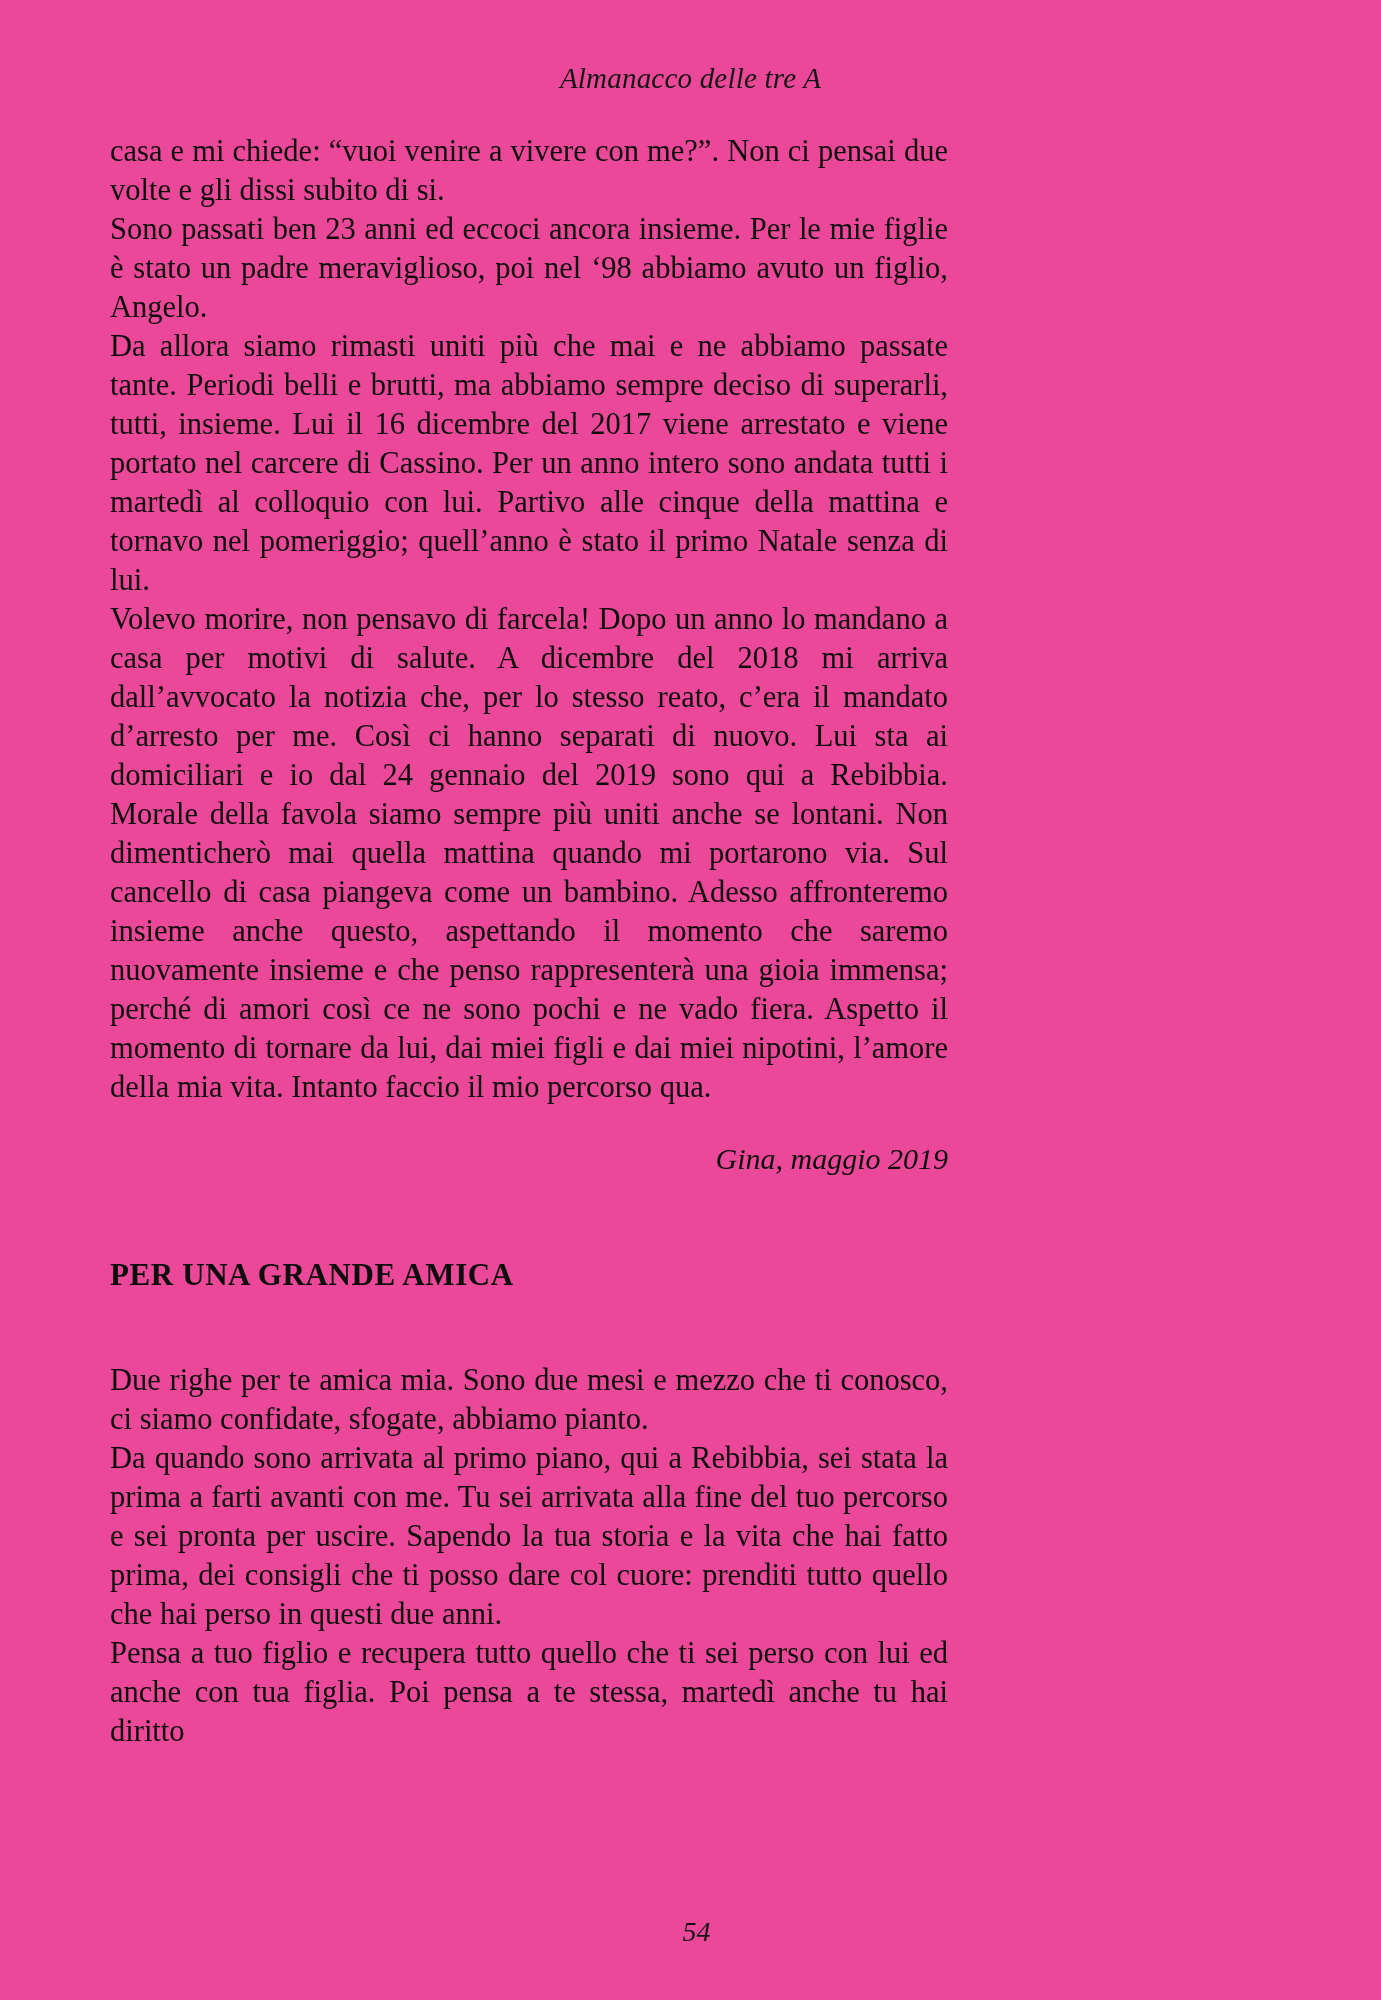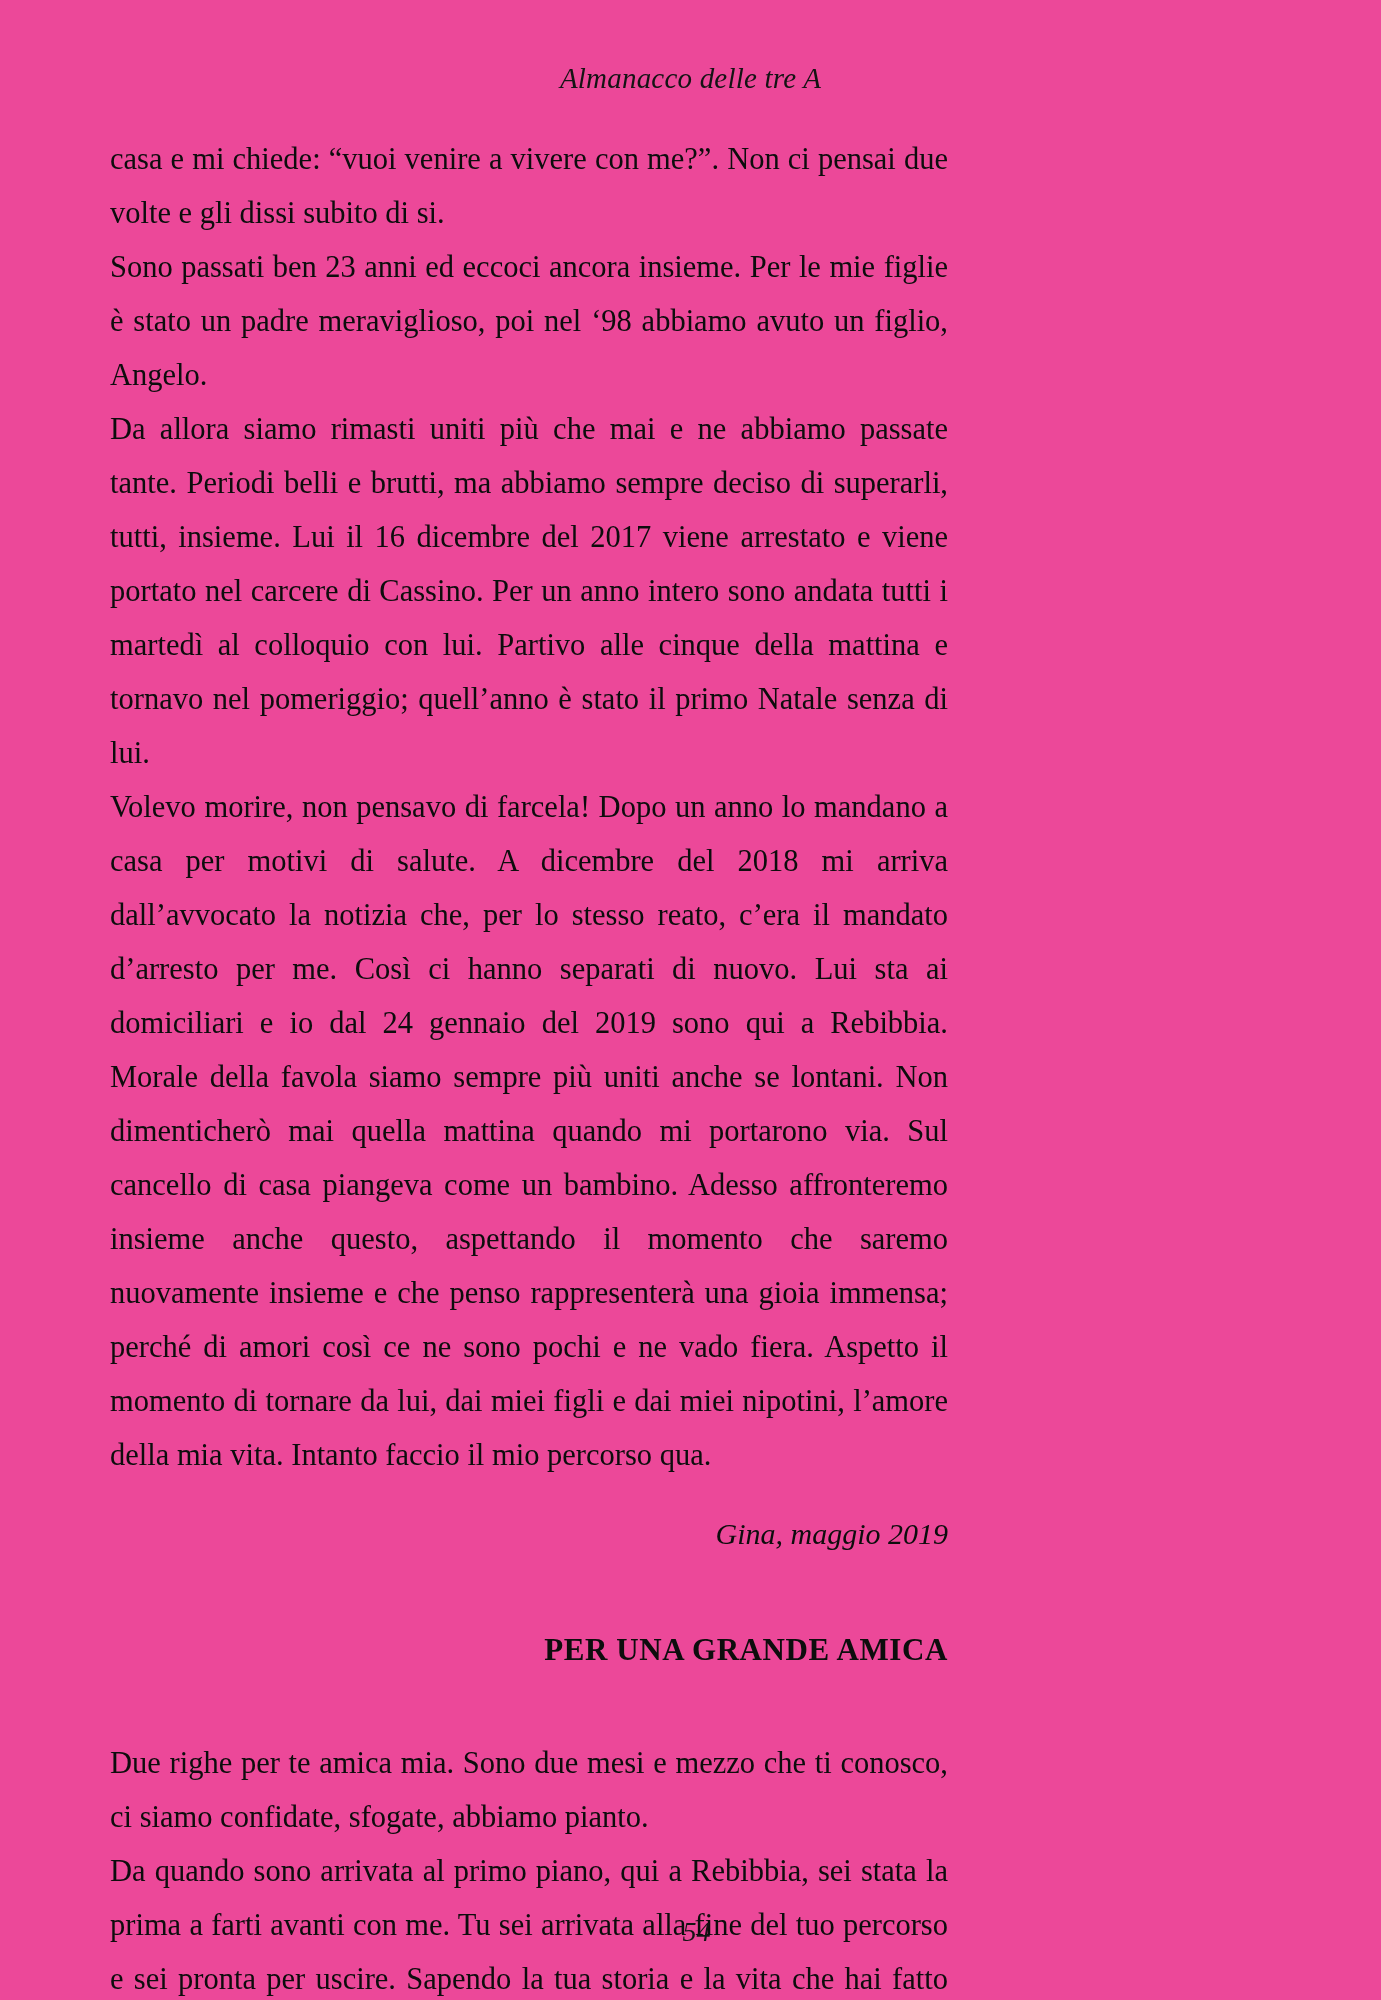--- a/index.html
+++ b/index.html
@@ -38,40 +38,40 @@
     left: 110px;
     top: 132px;
     width: 838px;
   }
 
   .para {
     margin: 0;
     text-align: justify;
     text-justify: inter-word;
     font-size: 30.5px;
-    line-height: 54px;
+    line-height: 39px;
     hyphens: manual;
     -webkit-hyphens: manual;
     color: #0d0d0d;
   }
   .para.last-line-natural {
     text-align-last: left;
   }
 
   .signature {
     margin: 22px 0 0 0;
     text-align: right;
     font-style: italic;
     font-size: 30px;
     line-height: 44px;
   }
 
   .section-heading {
     margin: 0;
-    text-align: right;
+    text-align: left;
     font-weight: bold;
     font-size: 31px;
     letter-spacing: 0.6px;
     line-height: 44px;
   }
 
   .spacer-before-heading { height: 72px; }
   .spacer-after-heading  { height: 64px; }
   .spacer-sig-gap        { height: 8px; }
 

